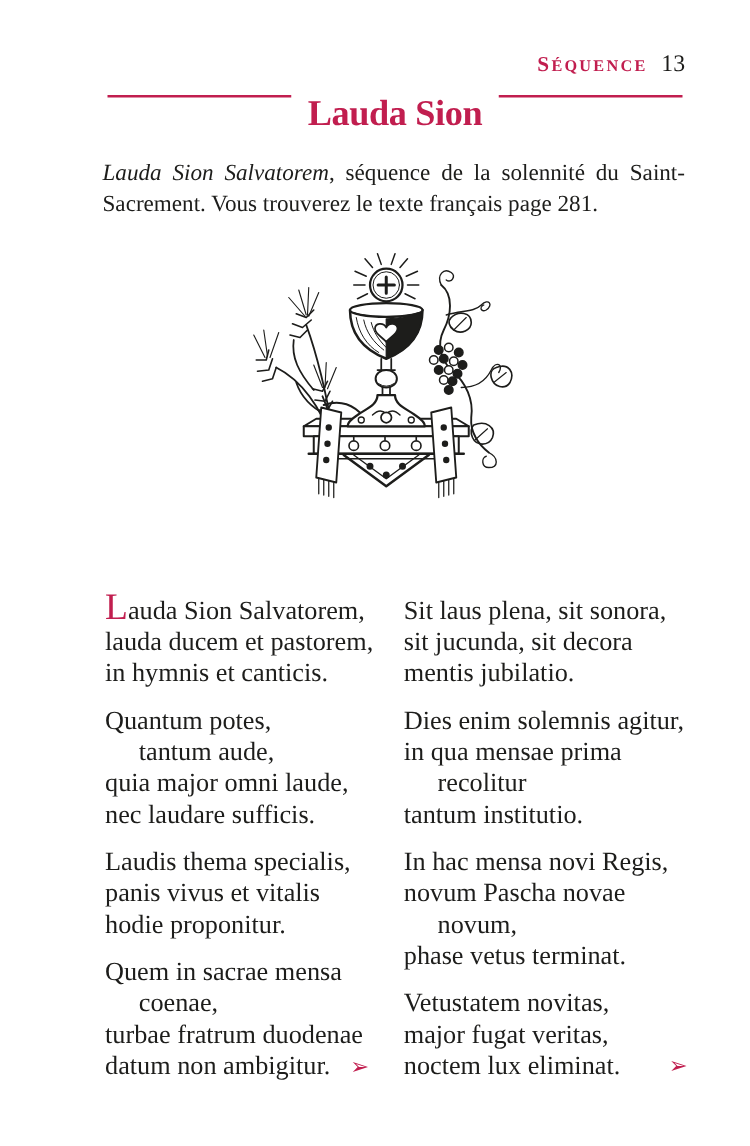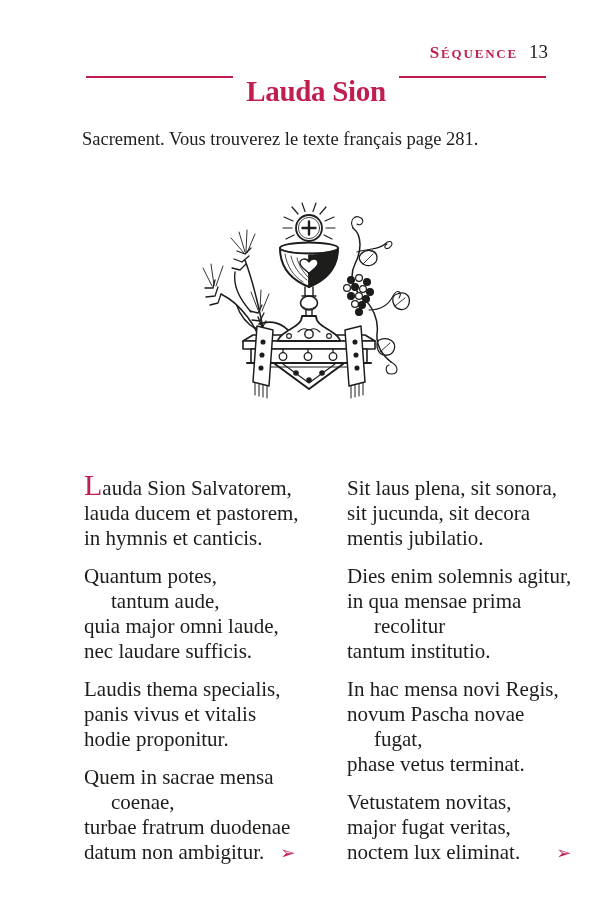--- a/index.html
+++ b/index.html
@@ -25,21 +25,21 @@
            font-size:18.5px; line-height:25px; }
   .intro-l1 { display:block; text-align:justify; text-align-last:justify; }
   .intro-l2 { display:block; }
   .intro em { font-style:italic; }
   
   .illustration { position:absolute; top:202px; left:201px; width:212px; height:202px; }
   .illustration svg { display:block; width:100%; height:100%; }
   
   .poem { position:absolute; top:476px; left:84px; right:50px; display:flex; }
   .col { flex:0 0 239px; }
-  .col-right { flex:1; position:relative;margin-left:24px; }
+  .col-right { flex:1; position:relative; }
   .stanza { margin:0 0 13px 0; }
   .stanza:last-child { margin-bottom:0; }
   .vline { font-size:21px; line-height:25px; white-space:nowrap; }
   .vline.indent { padding-left:27px; }
   .dropcap { color:var(--accent); font-size:30px; line-height:0; }
   .arrow { font-family:"DejaVu Sans","Liberation Sans",sans-serif; color:var(--accent);
            font-size:18px; }
   .arrow-inline { margin-left:16px; }
   .arrow-margin { position:absolute; right:0; }
 </style>
@@ -53,20 +53,21 @@
     <span class="rh-num">13</span>
   </div>
 
   <div class="title-row">
     <span class="rule"></span>
     <h1 class="title">Lauda Sion</h1>
     <span class="rule"></span>
   </div>
 
   <p class="intro">
+    <span class="intro-l1"><em>Lauda Sion Salvatorem</em><span>, séquence de la solennité du Saint-</span></span>
     <span class="intro-l2">Sacrement. Vous trouverez le texte français page 281.</span>
   </p>
 
   <div class="illustration">
     <svg viewBox="0 0 212 202" xmlns="http://www.w3.org/2000/svg">
       <g stroke="#1d1d1b" fill="none" stroke-linecap="round" stroke-linejoin="round">
 
         <g stroke-width="1.5">
           <path d="M64 150 C56 124 40 102 20 92"></path>
           <path d="M66 148 C60 112 52 80 44 58"></path>
@@ -219,21 +220,21 @@
         </div>
         <div class="stanza">
           <div class="vline">Dies enim solemnis agitur,</div>
           <div class="vline">in qua mensae prima</div>
           <div class="vline indent">recolitur</div>
           <div class="vline">tantum institutio.</div>
         </div>
         <div class="stanza">
           <div class="vline">In hac mensa novi Regis,</div>
           <div class="vline">novum Pascha novae</div>
-          <div class="vline indent">fugat,</div>
+          <div class="vline indent">novum,</div>
           <div class="vline">phase vetus terminat.</div>
         </div>
         <div class="stanza">
           <div class="vline">Vetustatem novitas,</div>
           <div class="vline">major fugat veritas,</div>
           <div class="vline">noctem lux eliminat.<span class="arrow arrow-margin">➢</span></div>
         </div>
       </div>
   </div>
 

